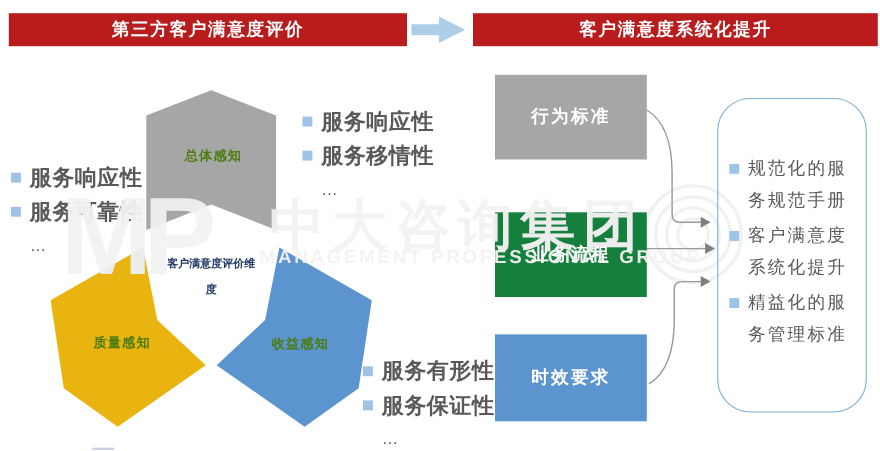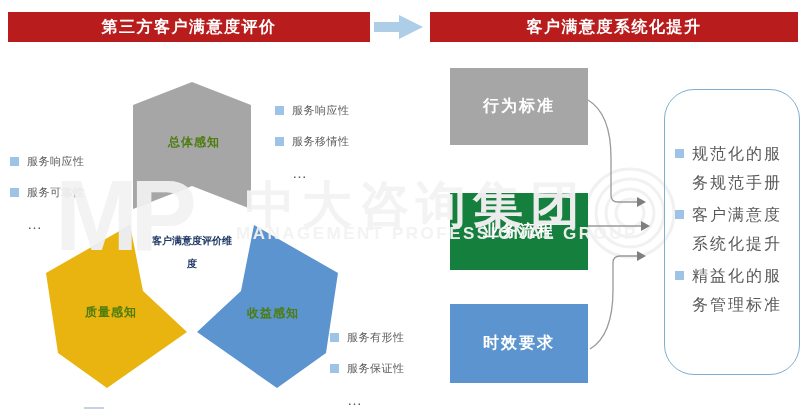--- a/index.html
+++ b/index.html
@@ -30,38 +30,38 @@
     width:84px;text-align:center;
     color:#1F3864;font-size:10px;font-weight:bold;line-height:23px;
     word-break:break-all;
   }
   
   .factors{position:absolute;}
   .factor-row{height:31px;display:flex;align-items:center;}
   .bullet{
     width:9px;height:9px;background:#9DC3E6;flex:0 0 9px;margin-right:8px;
   }
-  .factor-text{font-size:11px;color:#595959;letter-spacing:0.5px;white-space:nowrap;}
+  .factor-text{font-size:20px;color:#595959;letter-spacing:0.5px;white-space:nowrap;font-weight:bold;}
   .ellipsis-row{padding-left:17px;color:#595959;font-size:15px;}
   
   .imp-box{
     position:absolute;left:450px;width:138px;
     display:flex;align-items:center;justify-content:center;
     color:#fff;font-size:16px;font-weight:bold;letter-spacing:2px;
   }
   .box-gray{top:68px;height:77px;background:#A6A6A6;}
   .box-gold{top:193px;height:77px;background:#15803d;}
   .box-blue{top:304px;height:79px;background:#5B94CE;}
   
   .outcome-panel{
     position:absolute;left:652px;top:89px;width:136px;height:286px;
     border:1.5px solid #7FAFD0;border-radius:30px;background:transparent;
     box-sizing:border-box;
     padding:49px 0 0 10px;
-    display:flex;flex-direction:column;gap:3px;margin-left:12px;
+    display:flex;flex-direction:column;gap:3px;
   }
   .outcome-item{display:flex;align-items:flex-start;}
   .outcome-item .bullet{margin-top:10px;}
   .outcome-text{
     width:97px;font-size:16px;color:#595959;line-height:29px;
     letter-spacing:2px;word-break:break-all;
   }
   
   .wm{position:absolute;white-space:nowrap;font-weight:bold;pointer-events:none;}
   .wm-under{z-index:0;color:#f3f3f3;}

